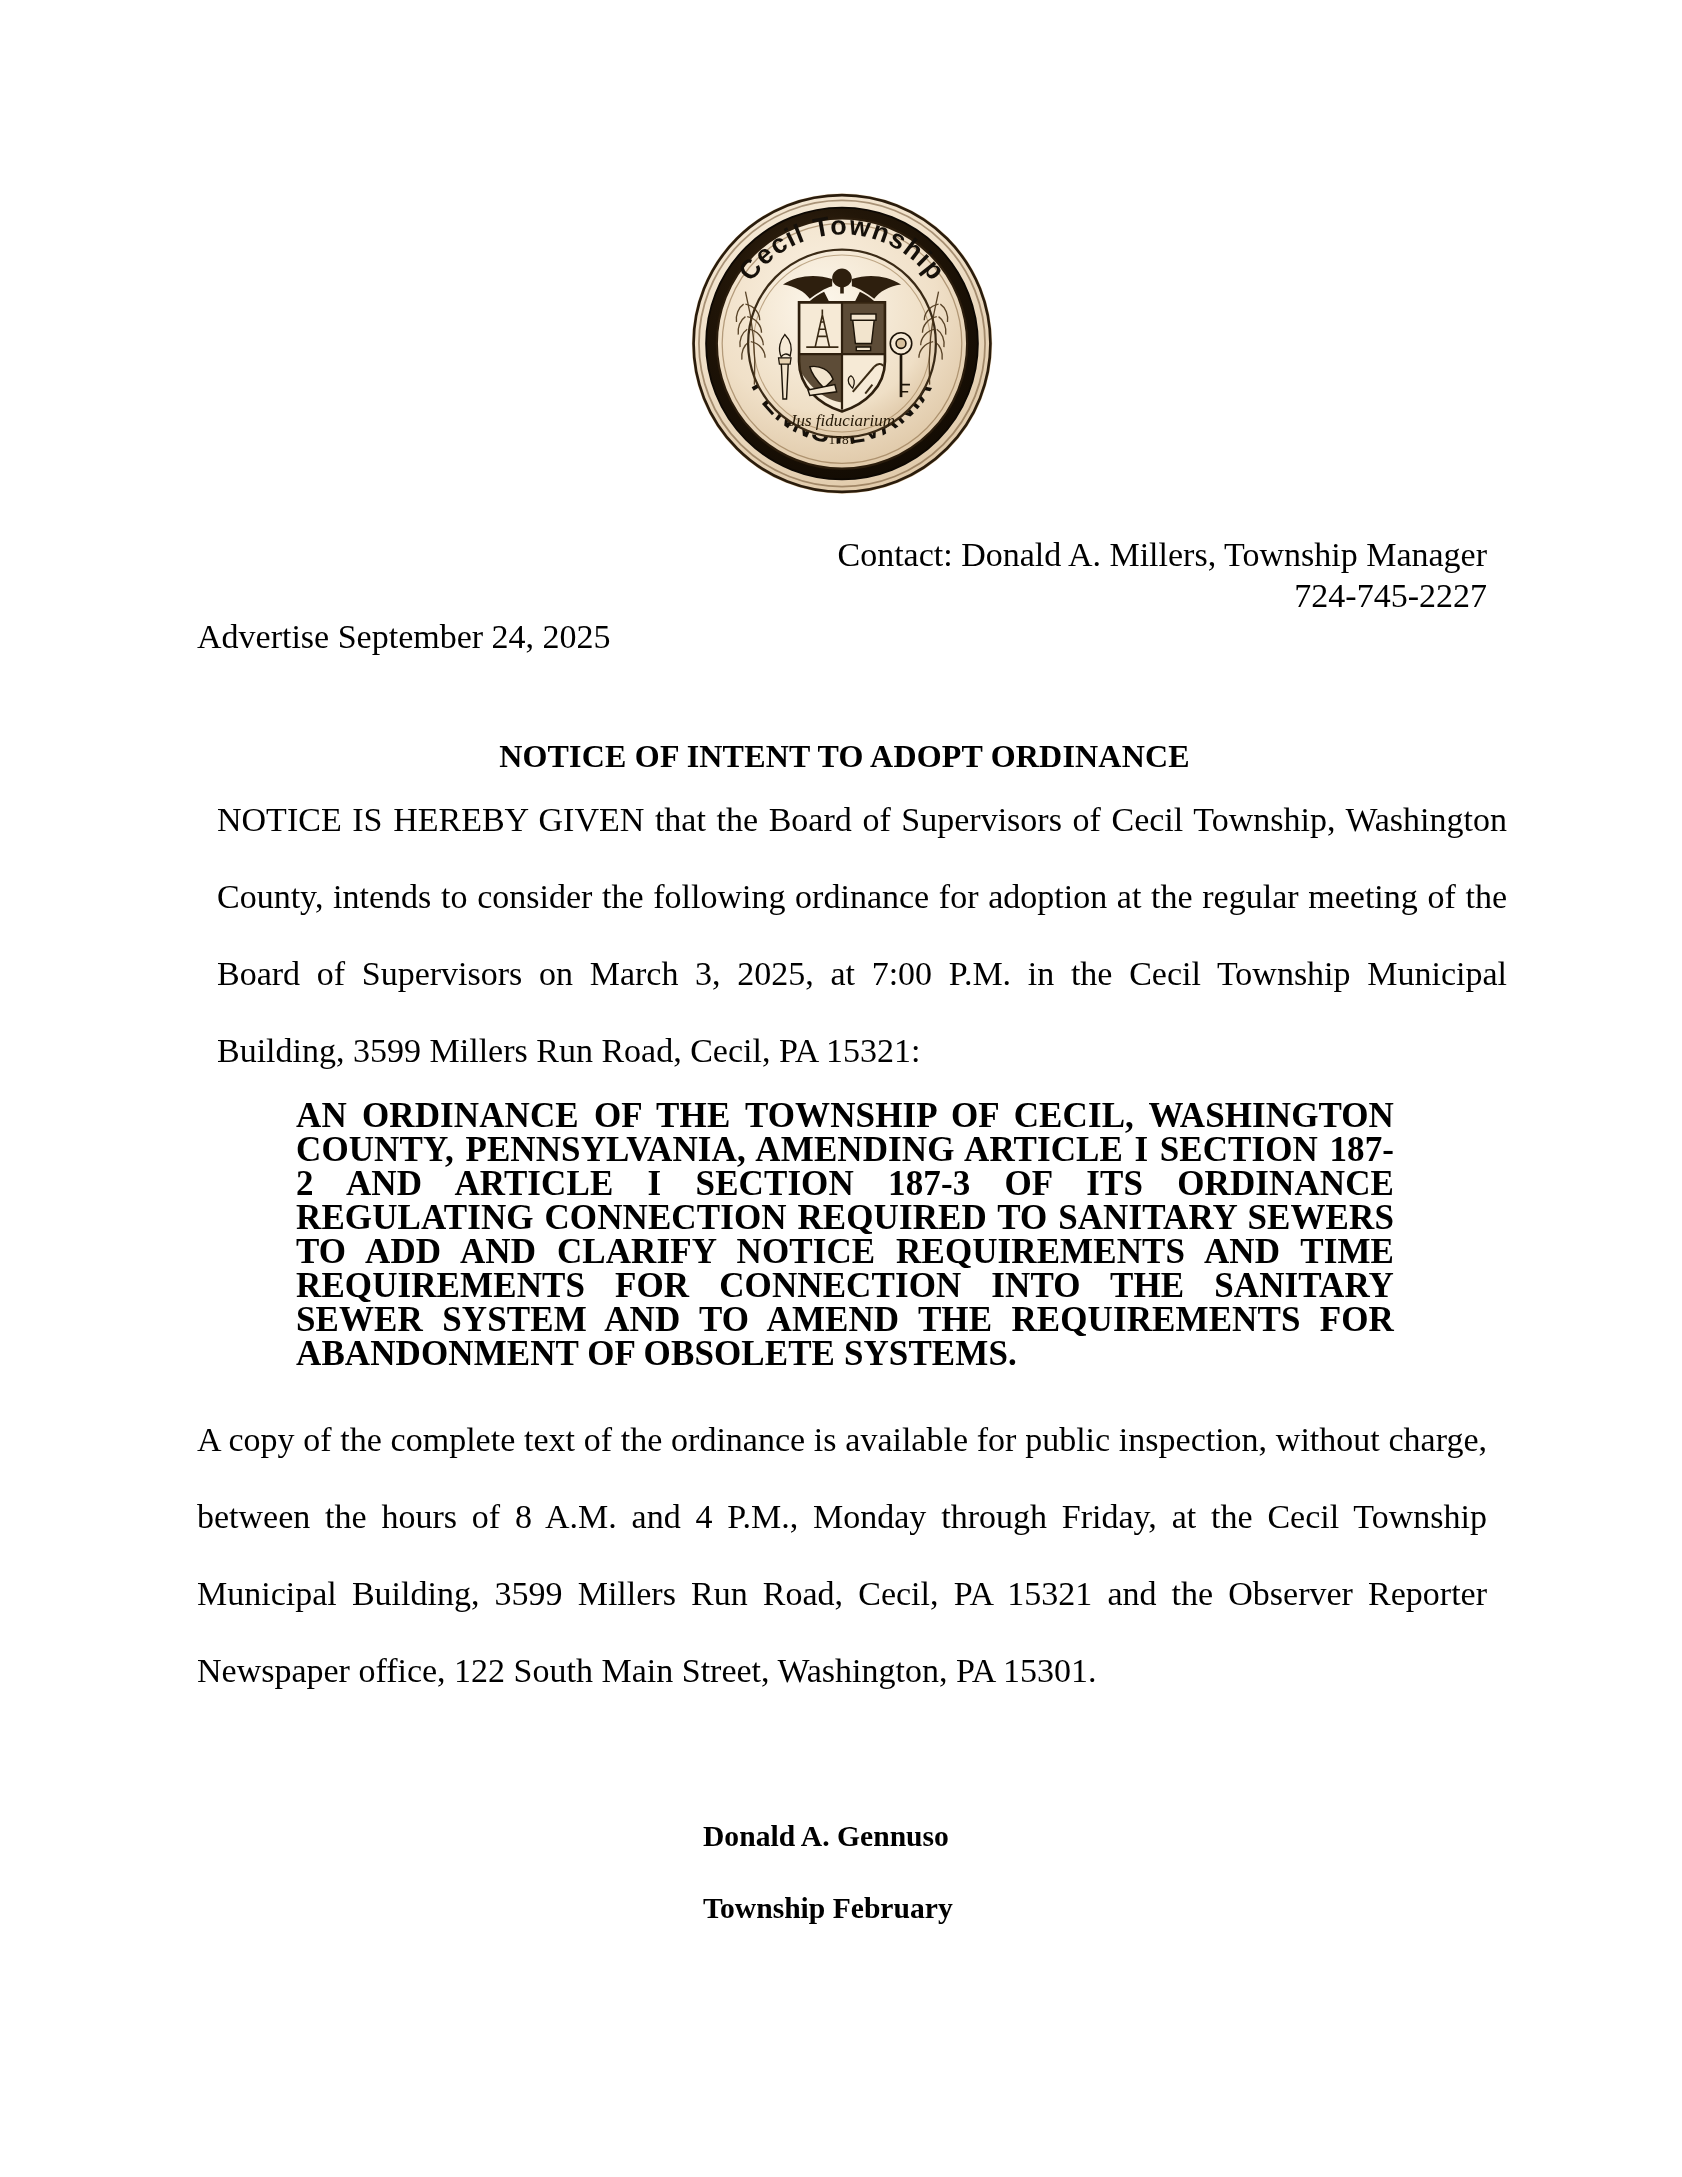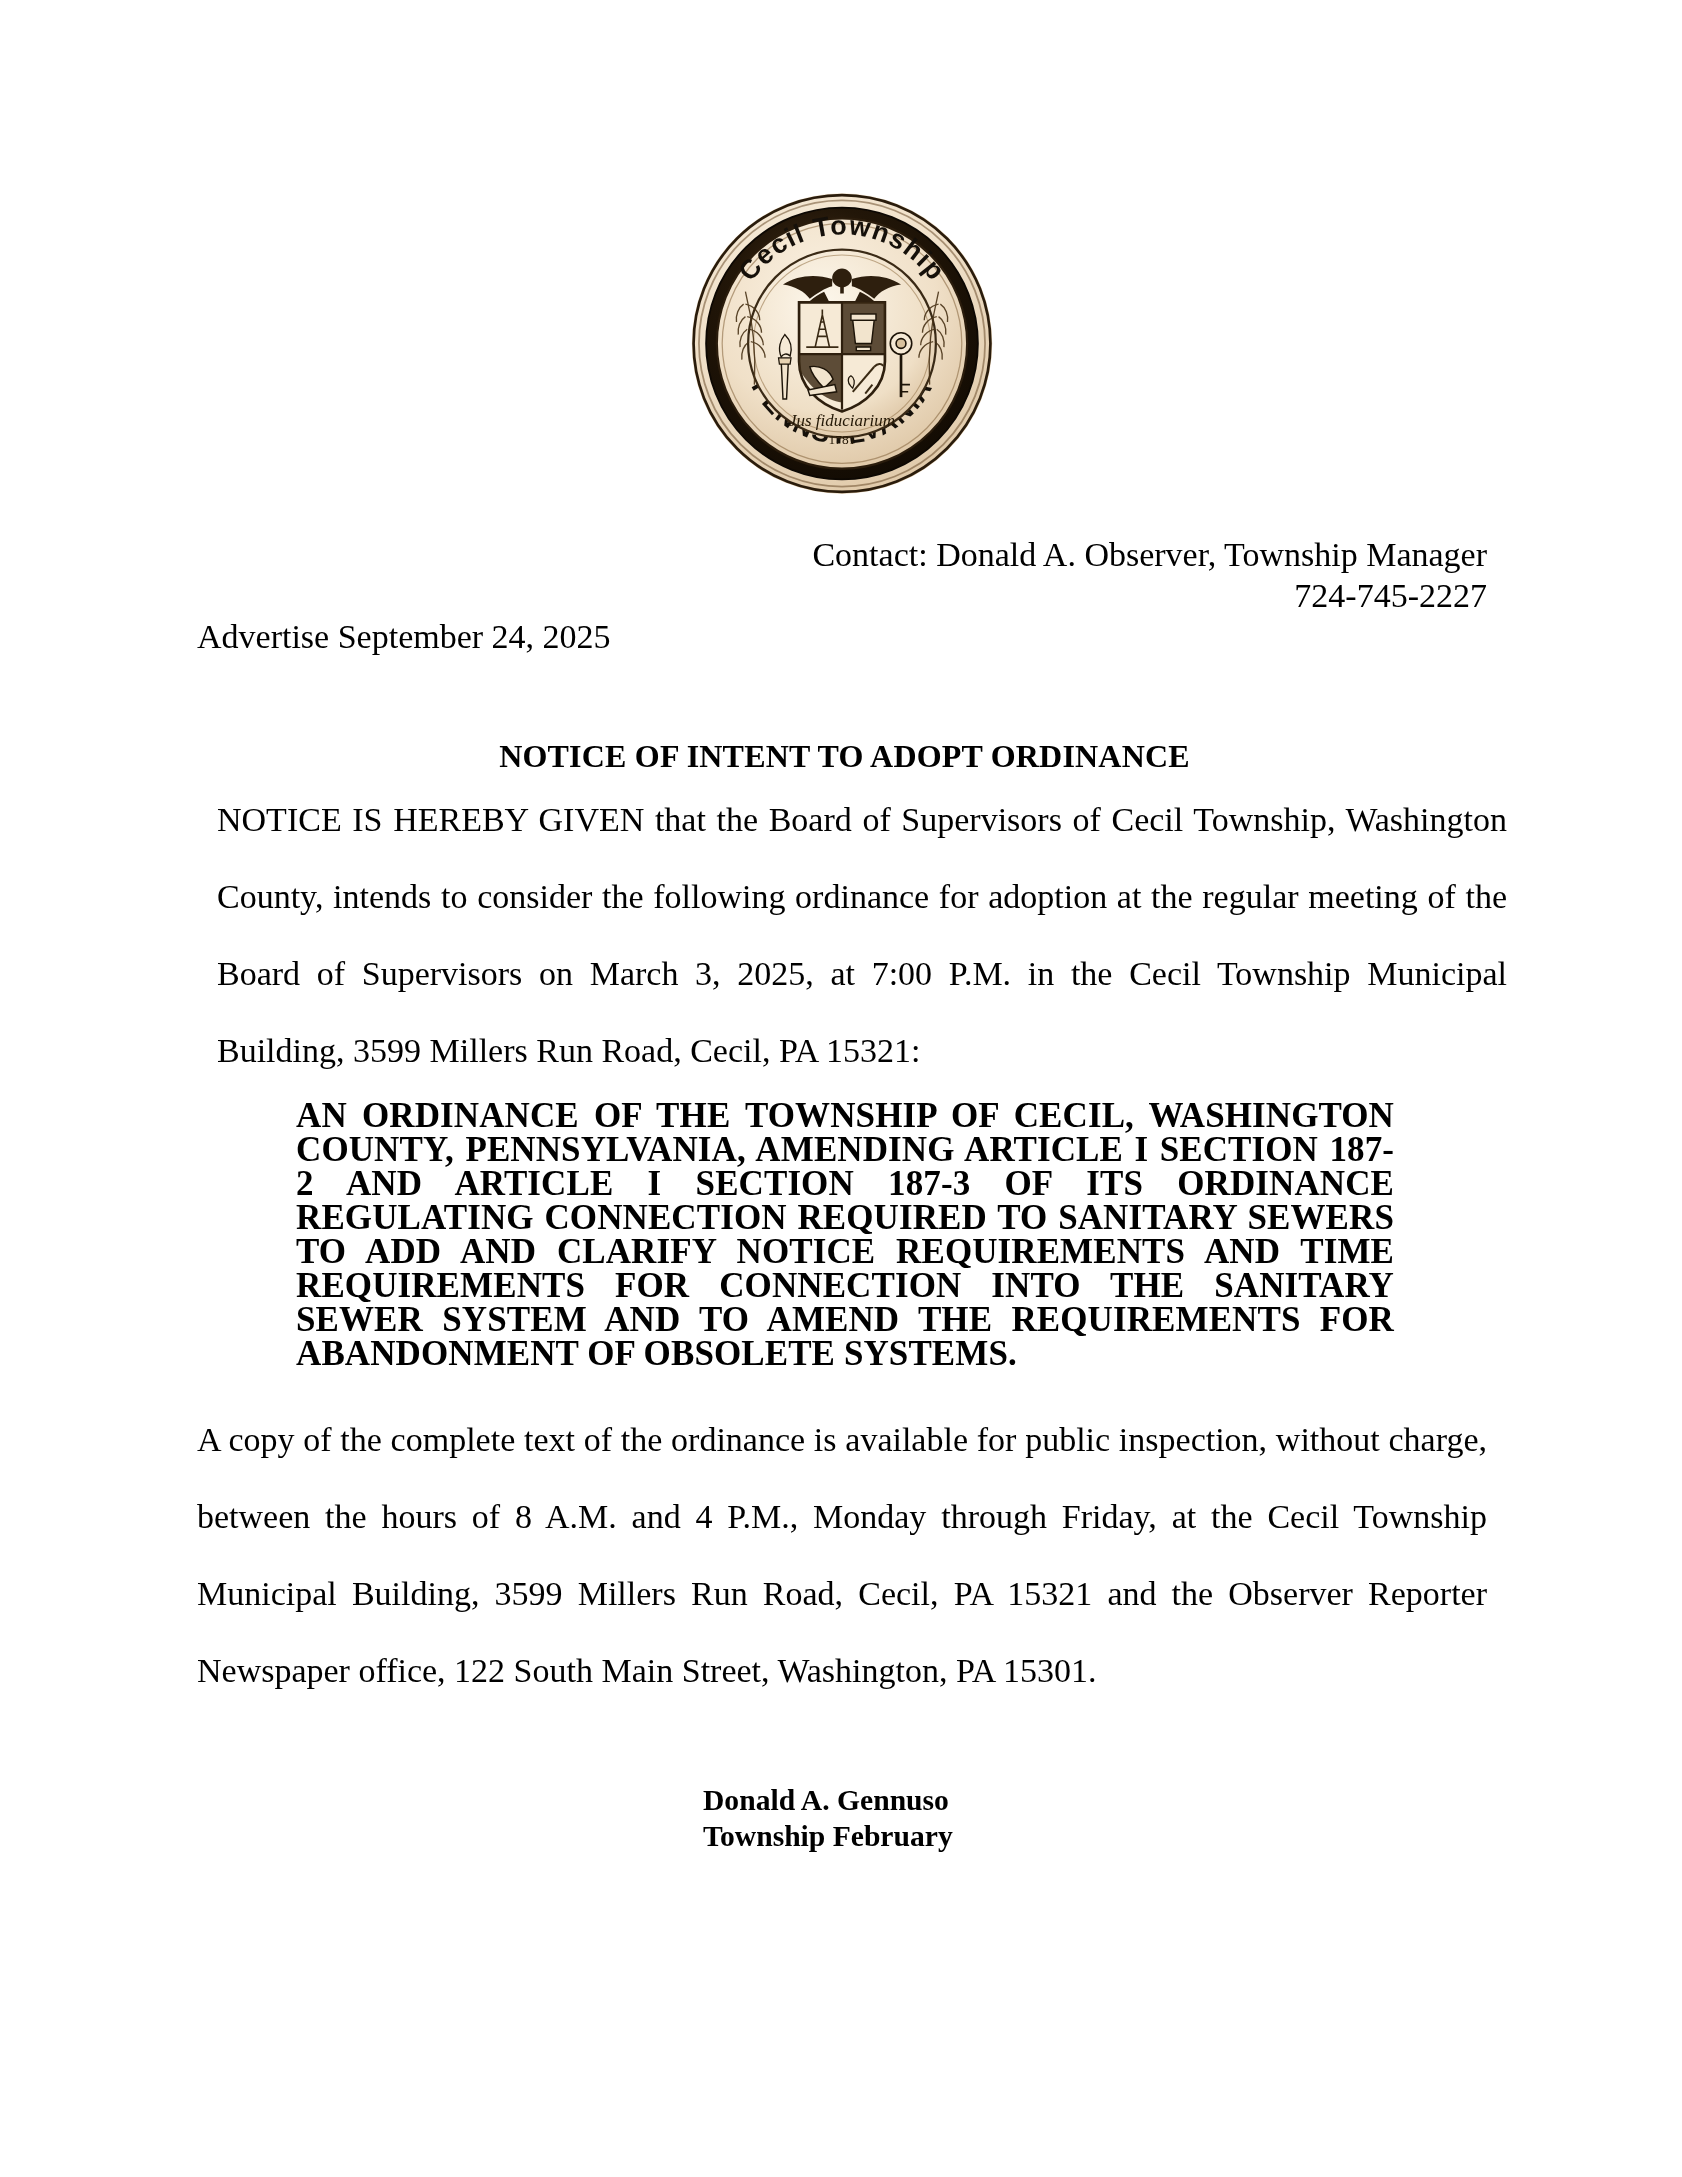--- a/index.html
+++ b/index.html
@@ -94,21 +94,21 @@
 
   
   .signature {
     position: absolute;
     left: 703px;
     top: 1782px;
     font-size: 29.6px;
     line-height: 36px;
     font-weight: bold;
   }
-  .signature span { display: block; }
+  .signature span { display: block; margin-top: 36px; }
 </style>
 </head>
 <body>
 
 <div class="page">
 
   <div class="seal-wrap">
     <svg class="seal" viewBox="0 0 340 352" aria-label="Cecil Township Pennsylvania seal">
       <defs>
         <radialGradient id="ringGrad" cx="42%" cy="32%" r="72%">
@@ -232,21 +232,21 @@
       <text x="170" y="268" text-anchor="middle" font-family="'Liberation Serif', serif" font-style="italic" font-size="19" fill="#241806">Jus fiduciarium</text>
       <text x="170" y="288" text-anchor="middle" font-family="'Liberation Serif', serif" font-size="15" fill="#241806">1781</text>
     </svg>
   </div>
 
   <div class="header-block">
     <div class="header-left">
       <span class="header-line">Advertise September 24, 2025</span>
     </div>
     <div class="header-right">
-      <span class="header-line">Contact: Donald A. Observer, Township Manager</span>
+      <span class="header-line">Contact: Donald A. Millers, Township Manager</span>
       <span class="header-line">724-745-2227</span>
     </div>
   </div>
 
   <div class="doc-title">NOTICE OF INTENT TO ADOPT ORDINANCE</div>
 
   <div class="body-para p1">NOTICE IS HEREBY GIVEN that the Board of Supervisors of Cecil Township, Washington County, intends to consider the following ordinance for adoption at the regular meeting of the Board of Supervisors on March 3, 2025, at 7:00 P.M. in the Cecil Township Municipal Building, 3599 Millers Run Road, Cecil, PA 15321:</div>
 
   <div class="ordinance-block">AN ORDINANCE OF THE TOWNSHIP OF CECIL, WASHINGTON COUNTY, PENNSYLVANIA, AMENDING ARTICLE I SECTION 187-2 AND ARTICLE I SECTION 187-3 OF ITS ORDINANCE REGULATING CONNECTION REQUIRED TO SANITARY SEWERS TO ADD AND CLARIFY NOTICE REQUIREMENTS AND TIME REQUIREMENTS FOR CONNECTION INTO THE SANITARY SEWER SYSTEM AND TO AMEND THE REQUIREMENTS FOR ABANDONMENT OF OBSOLETE SYSTEMS.</div>
 

